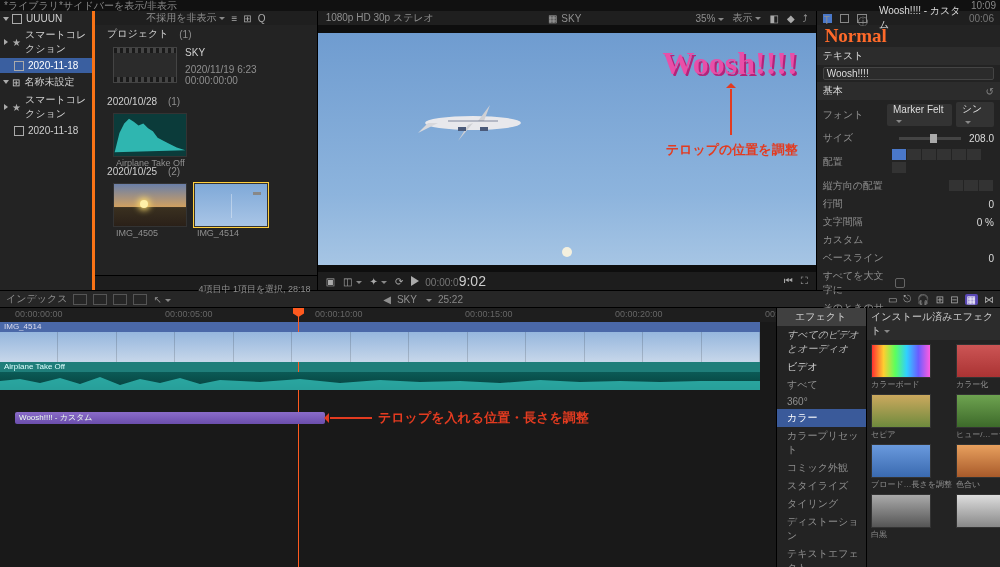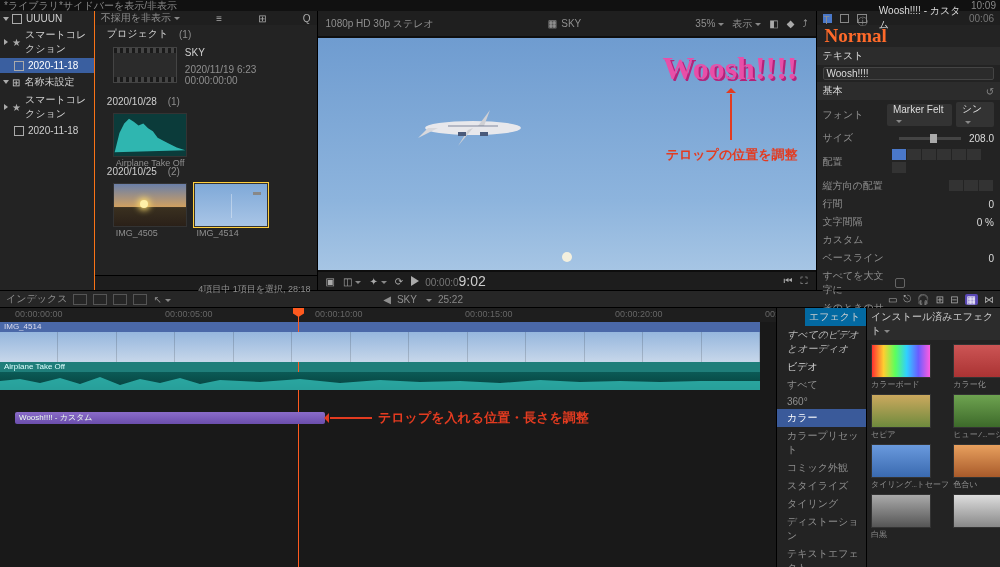--- a/index.html
+++ b/index.html
@@ -16,30 +16,30 @@
     --pink:#e84fa8;
     --orange:#ff6a2a;
     --red:#e33b20;
   }
   *{box-sizing:border-box;font-family:"Helvetica Neue",Arial,sans-serif;}
   body{margin:0;width:1000px;height:567px;background:var(--bg0);color:var(--txt);font-size:10px;overflow:hidden;position:relative;}
   .top{height:11px;background:#111;display:flex;align-items:center;padding:0 4px;color:#888;}
   .top .right{margin-left:auto;}
   
   .mainrow{display:flex;height:280px;border-bottom:1px solid #000;}
-  .sidebar{width:114px;background:var(--bg1);border-right:1px solid #f97316;}
+  .sidebar{width:114px;background:var(--bg1);border-right:3px solid #f97316;}
   .sidebar .itm{display:flex;align-items:center;gap:4px;padding:2px 4px 2px 14px;color:var(--txt);}
   .sidebar .itm.sel{background:var(--bg-sel);color:#fff;}
   .sidebar .tri{width:0;height:0;border-top:3px solid transparent;border-bottom:3px solid transparent;border-left:4px solid #aaa;margin-left:-10px;}
   .sidebar .tri.open{transform:rotate(90deg);}
   .i-sq{display:inline-block;width:9px;height:9px;border:1px solid #aaa;}
   .i-star{color:#aaa;}
   
   .browser{width:268px;background:var(--bg1);display:flex;flex-direction:column;border-right:1px solid #000;}
-  .browser .hdr{height:14px;display:flex;align-items:center;justify-content:space-between;gap:6px;padding:0 6px;background:#1f1f1f;color:var(--txt-dim);}
+  .browser .hdr{height:14px;display:flex;align-items:center;justify-content:center;gap:6px;padding:0 6px;background:#1f1f1f;color:var(--txt-dim);}
   .browser .sect{padding:2px 8px;color:var(--txt);display:flex;align-items:center;gap:4px;}
   .browser .sect .cnt{color:var(--txt-dim);}
   .projrow{display:flex;gap:8px;padding:4px 10px 8px 18px;}
   .filmstrip{width:64px;height:36px;background:#2b2b2b;border:1px solid #444;position:relative;}
   .filmstrip::before,.filmstrip::after{content:"";position:absolute;left:0;right:0;height:5px;background:repeating-linear-gradient(90deg,#1a1a1a 0 3px,#444 3px 6px);}
   .filmstrip::before{top:0;} .filmstrip::after{bottom:0;}
   .projmeta{color:var(--txt);}
   .projmeta .sm{color:var(--txt-dim);}
   .eventrow{padding:4px 10px 6px 18px;}
   .thumb{width:74px;height:44px;display:inline-block;margin-right:4px;position:relative;border:1px solid #333;}
@@ -48,21 +48,21 @@
   .wave{background:linear-gradient(#0b3b3a,#0b3b3a);}
   .wave svg{width:100%;height:100%;}
   .sunset{background:linear-gradient(#6a7fa8 0%,#d0a060 55%,#3a3020 56%,#2a2018 100%);}
   .sunset::after{content:"";position:absolute;left:26px;top:16px;width:8px;height:8px;border-radius:50%;background:#fff1a8;box-shadow:0 0 6px 2px #ffe070;}
   .sky{background:linear-gradient(#7fa9d8,#a9c5e6);position:relative;}
   .sky::after{content:"";position:absolute;left:50%;top:10px;width:1px;height:24px;background:rgba(255,255,255,.35);}
   .plane-sm{position:absolute;right:6px;top:8px;width:8px;height:3px;background:#888;}
   .browser .ftr{margin-top:auto;height:14px;background:#1d1d1d;color:var(--txt-dim);text-align:right;padding:7px 6px;font-size:9px;border-top:1px solid #000;}
   
   .viewer{flex:1;background:#0e0e0e;display:flex;flex-direction:column;}
-  .viewer .vhdr{height:25px;display:flex;align-items:center;gap:8px;padding:0 8px;color:var(--txt-dim);background:#1f1f1f;}
+  .viewer .vhdr{height:14px;display:flex;align-items:center;gap:8px;padding:0 8px;color:var(--txt-dim);background:#1f1f1f;}
   .viewer .vhdr .mid{margin:0 auto;display:flex;align-items:center;gap:4px;}
   .viewer .canvas{flex:1;display:flex;align-items:center;justify-content:center;position:relative;}
   .frame{width:498px;height:232px;background:linear-gradient(#6f9cd0 0%,#8db4dd 70%,#a6c5e4 100%);position:relative;overflow:hidden;}
   .saturn{position:absolute;left:50%;bottom:8px;width:10px;height:10px;border-radius:50%;background:#f4f0de;transform:translateX(-50%);}
   .plane{position:absolute;left:100px;top:70px;}
   .woosh-txt{position:absolute;right:18px;top:12px;font-family:"Marker Felt","Comic Sans MS",cursive;font-weight:bold;font-size:32px;color:#e84fa8;filter:drop-shadow(2px 2px 0 #b3237a);}
   .anno-arrow{position:absolute;width:2px;background:var(--red);}
   .anno-arrow::before{content:"";position:absolute;left:-4px;top:-1px;border:5px solid transparent;border-bottom-color:var(--red);transform:translateY(-100%);}
   .anno-lbl{position:absolute;color:var(--red);font-size:13px;font-weight:bold;}
   .viewer .vftr{height:18px;display:flex;align-items:center;gap:8px;padding:0 8px;color:var(--txt-dim);background:#1d1d1d;}
@@ -106,30 +106,30 @@
   .video-clip .thumbs div{flex:1;background:linear-gradient(#95b6dd,#c7d7ea);border-right:1px solid rgba(0,0,0,.15);position:relative;}
   .audio-clip{left:15px;top:164px;width:760px;height:28px;}
   .audio-clip .bar{height:10px;background:#1f7e7a;font-size:8px;color:#dff;padding:0 4px;line-height:10px;}
   .audio-clip .wv{height:18px;background:linear-gradient(#0b5a56,#063f3c);position:relative;}
   .audio-clip .wv svg{position:absolute;inset:0;width:100%;height:100%;}
   .tl-anno-arrow{position:absolute;height:2px;background:var(--red);top:109px;left:330px;width:42px;}
   .tl-anno-arrow::before{content:"";position:absolute;left:-1px;top:-4px;border:5px solid transparent;border-right-color:var(--red);transform:translateX(-100%);}
   .tl-anno-lbl{position:absolute;left:378px;top:101px;color:var(--red);font-size:13px;font-weight:bold;}
   
   .fxcol{width:90px;background:var(--bg1);border-left:1px solid #000;}
-  .fxcol .hd{background:#0369a1;padding:2px 4px;margin-left:28px;}
+  .fxcol .hd{background:#404040;padding:2px 18px;}
   .fxcol .itm{padding:2px 6px 2px 10px;color:var(--txt-dim);}
   .fxcol .itm.sel{background:#3a5a9a;color:#fff;}
   .fxcol .itm.ssub{color:#bbb;font-style:italic;}
   .fxgrid{width:134px;background:var(--bg1);border-left:1px solid #000;}
   .fxgrid .hd{background:#2c2c2c;padding:2px 4px;display:flex;}
   .fxgrid .grid{display:grid;grid-template-columns:1fr 1fr;gap:4px 4px;padding:4px;}
   .fxcell{}
   .fxcell .pv{width:60px;height:34px;border:1px solid #333;}
-  .fxcell .cap{font-size:8px;color:var(--txt-dim);margin-top:1px;white-space:nowrap;overflow:hidden;font-family:Liberation Mono, monospace;}
+  .fxcell .cap{font-size:8px;color:var(--txt-dim);margin-top:1px;white-space:nowrap;overflow:hidden;}
   .rainbow{background:linear-gradient(90deg,#ff3030,#ffcf30,#5cff5c,#30d0ff,#6a5cff,#ff5ce0);}
   .mtn1{background:linear-gradient(#c55,#a33);} 
   .mtn2{background:linear-gradient(#cca95e,#6e8a3d);} 
   .mtn3{background:linear-gradient(#6ea350,#3d6a2a);} 
   .mtn4{background:linear-gradient(#6a9add,#3a6ab0);} 
   .mtn5{background:linear-gradient(#e8a05e,#a85a2a);} 
   .mtn6{background:linear-gradient(#aaa,#555);} 
   .mtn7{background:linear-gradient(#ddd,#888);} 
   .tiny-ico{display:inline-block;width:10px;height:10px;}
   .drop::after{content:"";display:inline-block;margin-left:3px;border:3px solid transparent;border-top-color:#888;transform:translateY(2px);}
@@ -428,21 +428,21 @@
       <div class="fxcell">
           <div class="pv mtn2"></div>
           <div class="cap">セピア</div>
         </div>
       <div class="fxcell">
           <div class="pv mtn3"></div>
           <div class="cap">ヒュー/…ーション</div>
         </div>
       <div class="fxcell">
           <div class="pv mtn4"></div>
-          <div class="cap">タイリング…トセーフ</div>
+          <div class="cap">ブロード…長さを調整</div>
         </div>
       <div class="fxcell">
           <div class="pv mtn5"></div>
           <div class="cap">色合い</div>
         </div>
       <div class="fxcell">
           <div class="pv mtn6"></div>
           <div class="cap">白黒</div>
         </div>
       <div class="fxcell">

